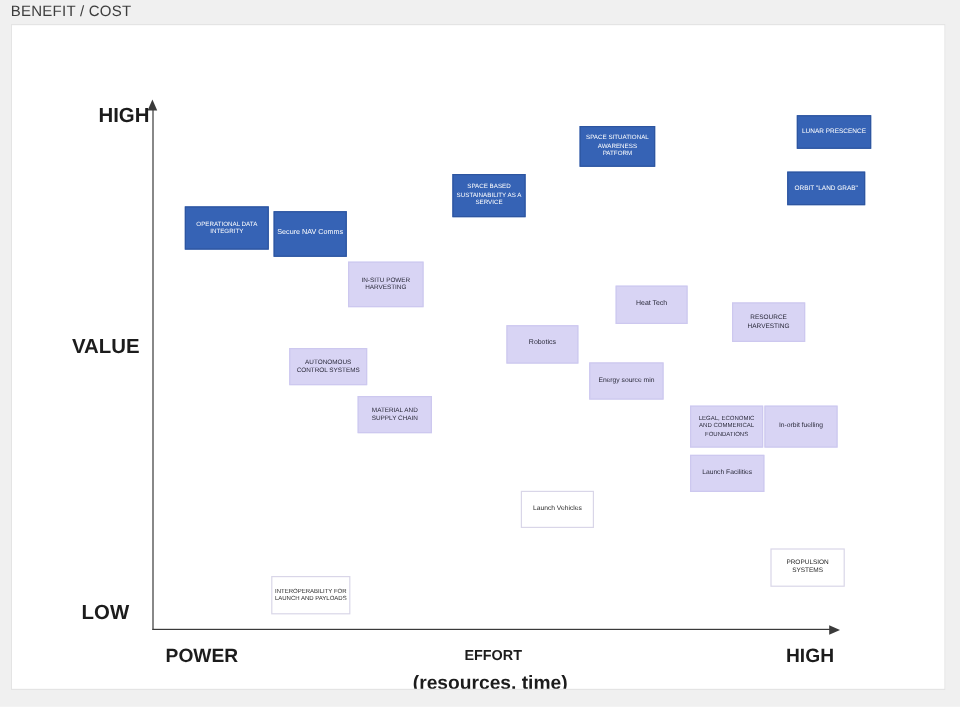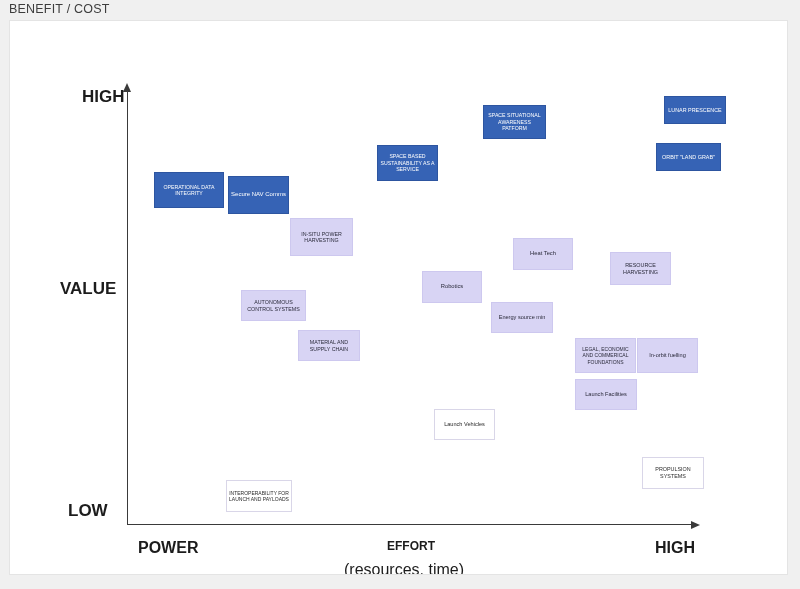--- a/index.html
+++ b/index.html
@@ -50,21 +50,21 @@
     white-space:nowrap;
   }
   #lbl-high{left:72px;top:66px;font-size:17px;}
   #lbl-value{left:50px;top:258px;font-size:17px;}
   #lbl-low{left:58px;top:480px;font-size:17px;}
   #lbl-easy{left:128px;top:518px;font-size:16px;}
   #lbl-effort{left:377px;top:518px;font-size:12px;}
   #lbl-hard{left:645px;top:518px;font-size:16px;}
   #lbl-sub{
     position:absolute;left:334px;top:540px;
-    font-size:16px;color:#1c1c1c;font-weight:normal;white-space:nowrap;
+    font-size:16px;color:#1c1c1c;font-weight:bold;white-space:nowrap;
   }
 
   
   .card{
     position:absolute;
     display:flex;align-items:center;justify-content:center;
     text-align:center;
     box-sizing:border-box;
     line-height:1.22;
     overflow:hidden;

